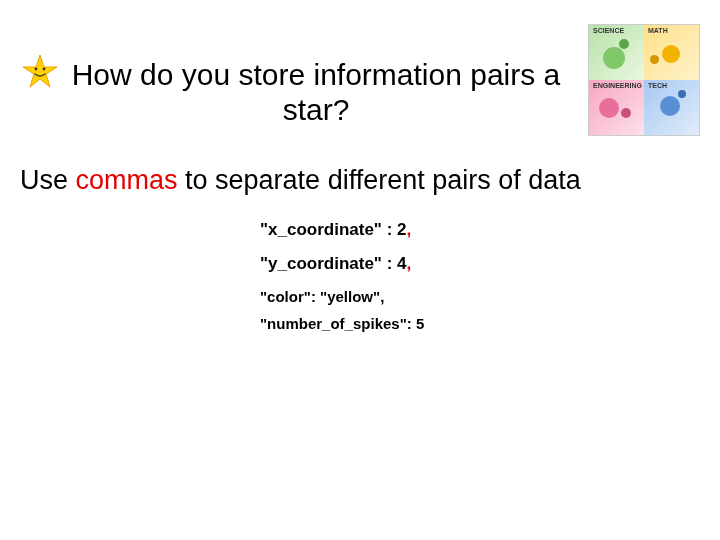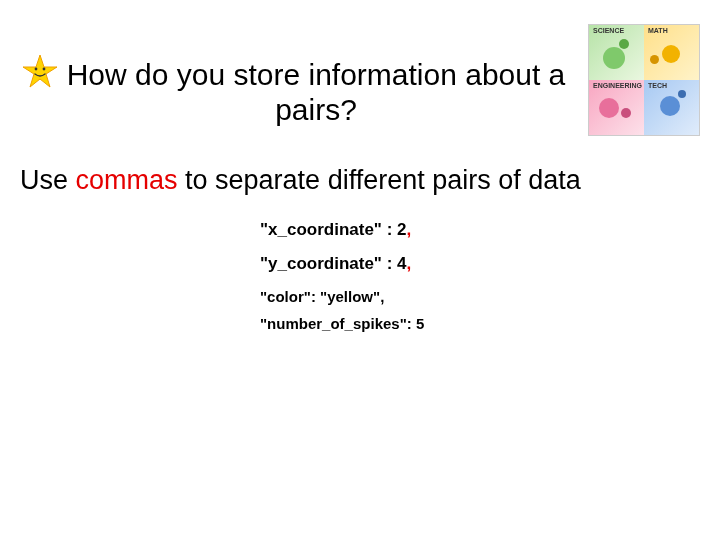--- a/index.html
+++ b/index.html
@@ -95,21 +95,21 @@
 
   <div class="star-icon">
     <svg viewBox="0 0 36 36" width="36" height="36">
       <polygon points="18,1 22,13 35,13 24,20 28,33 18,25 8,33 12,20 1,13 14,13" fill="#ffd400" stroke="#f0a000" stroke-width="1"></polygon>
       <circle cx="14" cy="15" r="1.4" fill="#333"></circle>
       <circle cx="22" cy="15" r="1.4" fill="#333"></circle>
       <path d="M13 20 Q18 24 23 20" stroke="#333" stroke-width="1.3" fill="none" stroke-linecap="round"></path>
     </svg>
   </div>
 
-  <div class="title">How do you store information about a pairs?</div>
+  <div class="title">How do you store information pairs a star?</div>
 
   <div class="corner-image">
     <div class="panel p1">
         <span>SCIENCE</span>
       <div class="blob" style="left:14px;top:22px;width:22px;height:22px;background:#7fc96b;"></div>
       <div class="blob" style="left:30px;top:14px;width:10px;height:10px;background:#5aa845;"></div>
     </div>
     <div class="panel p2">
         <span>MATH</span>
       <div class="blob" style="left:18px;top:20px;width:18px;height:18px;background:#f2b200;"></div>

